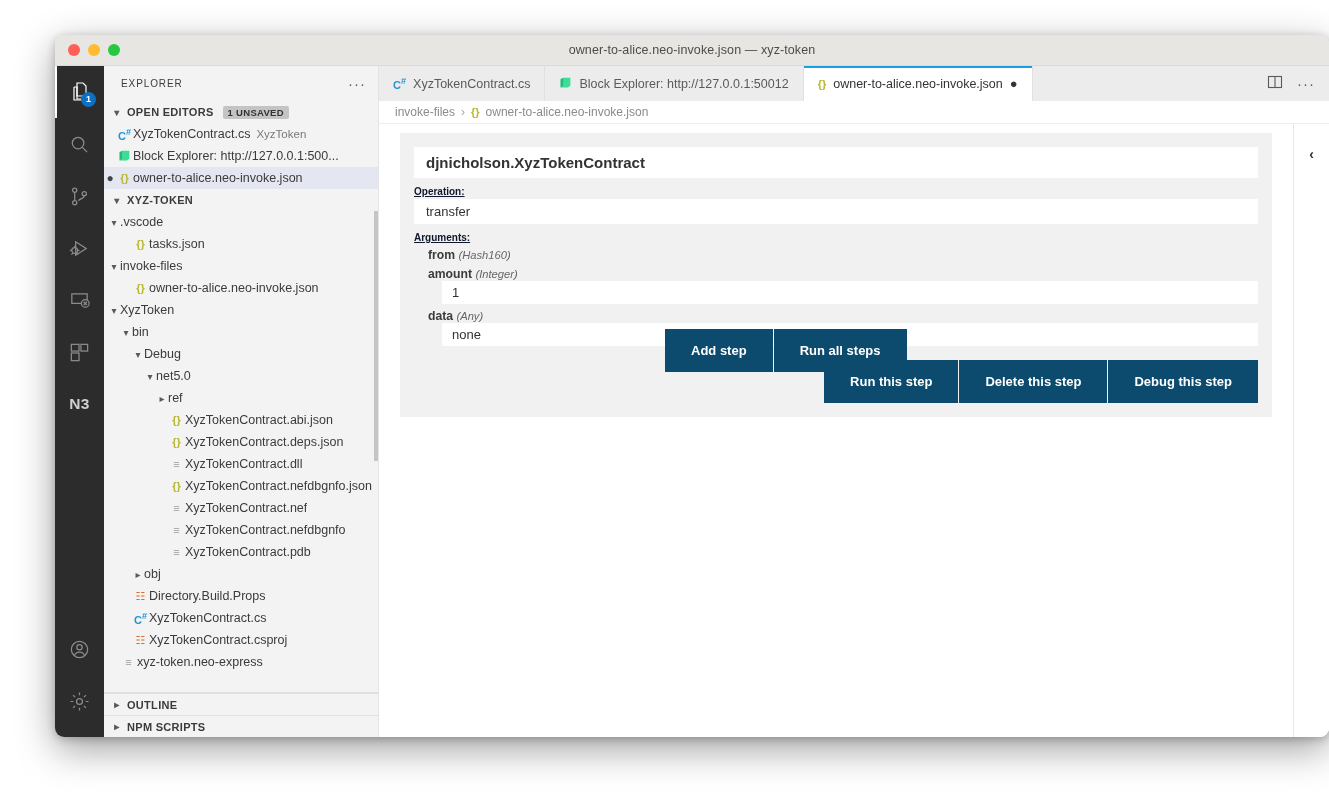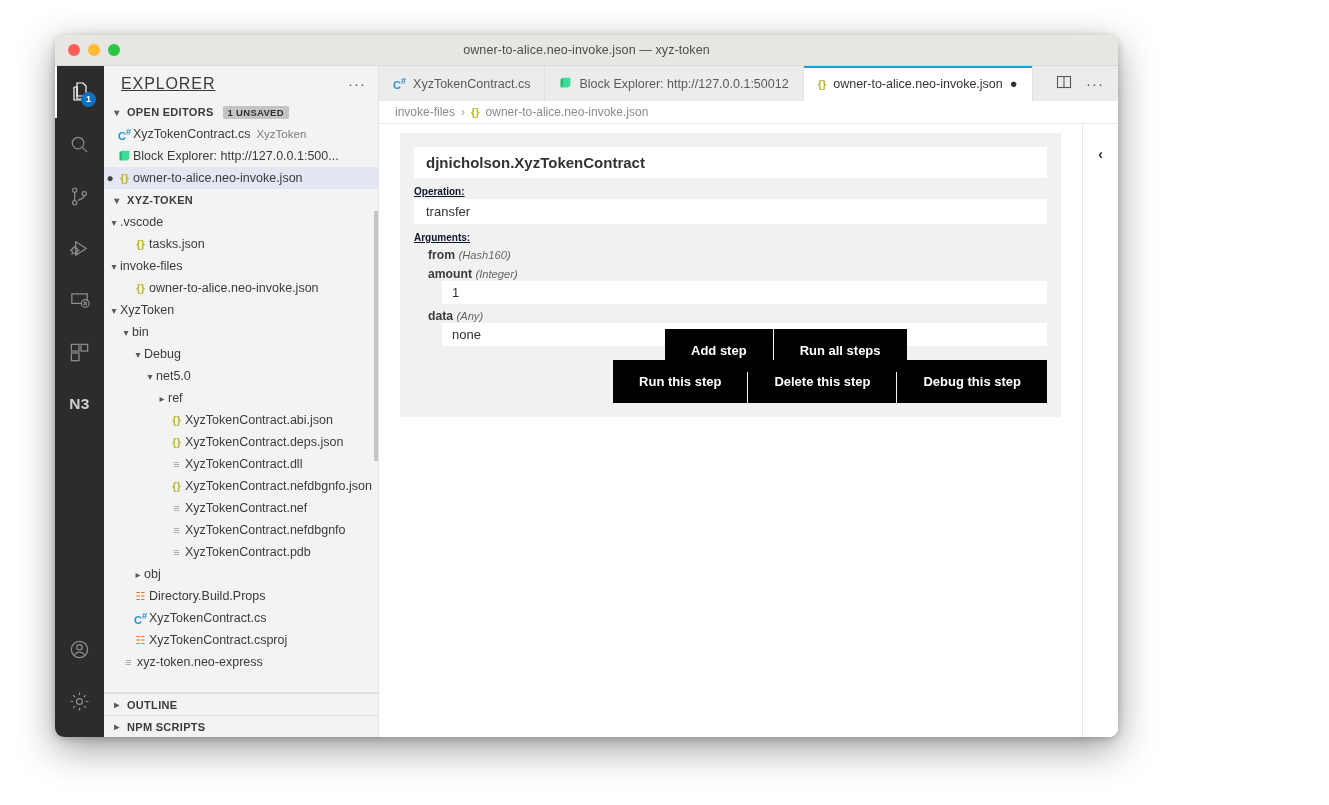--- a/index.html
+++ b/index.html
@@ -8,21 +8,21 @@
     width: 1329px; height: 805px;
     background: #ffffff;
     font-family: "Liberation Sans", sans-serif;
     overflow: hidden;
   }
 
   
   #window {
     position: absolute;
     left: 55px; top: 35px;
-    width: 1063px; height: 702px;
+    width: 1274px; height: 702px;
     background: #f3f3f3;
     border-radius: 9px;
     overflow: hidden;
     box-shadow: 0 12px 38px rgba(0,0,0,0.38), 0 2px 8px rgba(0,0,0,0.22);
   }
 
   
   #titlebar {
     position: relative;
     height: 31px;
@@ -74,21 +74,21 @@
   #sidebar {
     width: 275px; background: #f3f3f3;
     border-right: 1px solid #e4e4e4;
     display: flex; flex-direction: column;
     flex-shrink: 0; position: relative;
   }
   #sidebar-header {
     height: 35px; display: flex; align-items: center;
     padding: 0 12px 0 17px; color: #3b3b3b;
   }
-  #sidebar-title { font-size: 16px; letter-spacing: .9px; flex:1;text-decoration:underline; }
+  #sidebar-title { font-size: 10px; letter-spacing: .9px; flex:1; }
   #sidebar-more { color: #5a5a5a; font-size: 15px; letter-spacing:1px; line-height:8px; }
 
   .section-header {
     height: 22px; display:flex; align-items:center;
     font-size: 11px; font-weight: 700; color: #3b3b3b;
     letter-spacing: .3px; padding-left: 6px; gap: 3px;
   }
   .section-header .chev { width: 14px; text-align:center; color:#5a5a5a; font-size:10px; }
   .badge-pill {
     background: #c4c4c4; color: #333; border-radius: 2px;
@@ -182,21 +182,21 @@
   .arg-block { margin-top: 5px; }
   .arg-head { font-size: 12.2px; color:#3b3b3b; padding-left: 14px; }
   .arg-head b { font-weight: 700; }
   .arg-head i { font-style: italic; color:#666; font-size: 11.2px; }
   .arg-value {
     background:#ffffff; margin-left: 28px; padding: 4px 10px;
     font-size: 13px; color:#333;
   }
   .btn-row { display:flex; gap: 1px; justify-content: flex-end; margin-top: 14px; }
   .btn {
-    background: #000000; color: #ffffff;
+    background: #0c4a6e; color: #ffffff;
     font-size: 13px; font-weight: 700;
     padding: 14px 26px; border: none; cursor: pointer;
     font-family: "Liberation Sans", sans-serif;
     white-space: nowrap;
   }
   #global-btn-row {
     position:absolute; left: 286px; top: 205px;
     display:flex; gap: 1px;
   }
 

